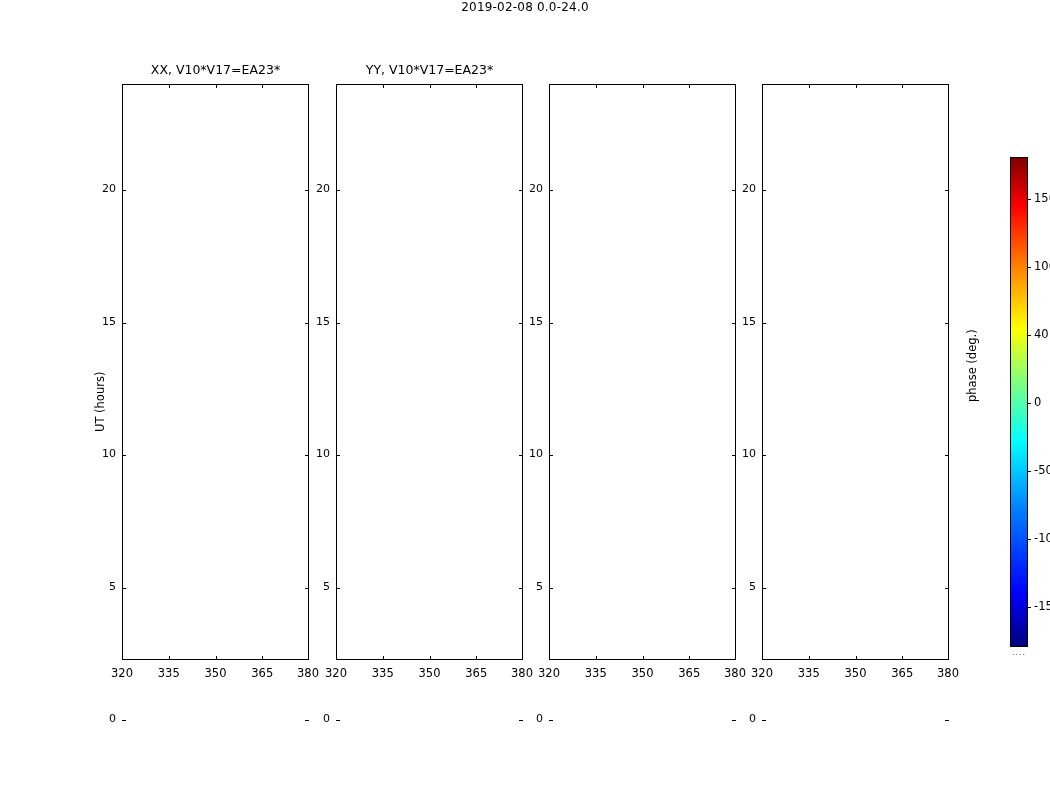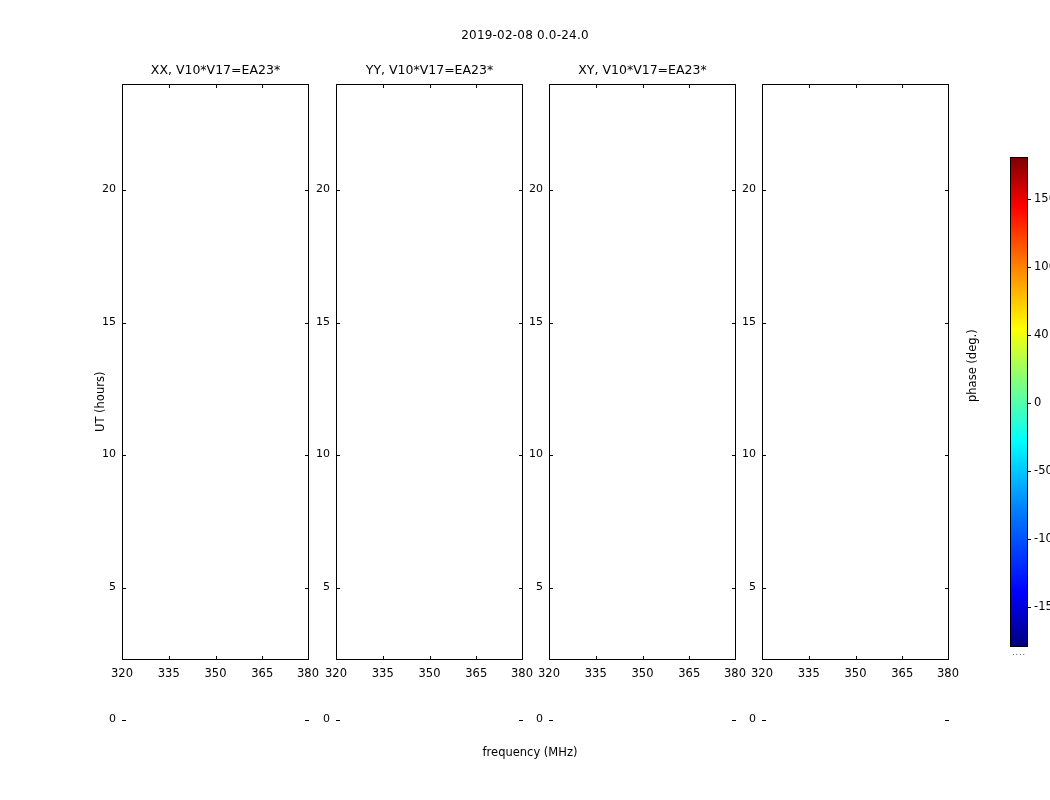--- a/index.html
+++ b/index.html
@@ -16,21 +16,21 @@
     overflow: hidden;
   }
   #figure {
     position: absolute;
     left: 0; top: 0;
     width: 1050px;
     height: 800px;
   }
   .suptitle {
     position: absolute;
-    top: 28px;
+    top: 0;
     left: 0;
     width: 1050px;
     text-align: center;
     font-size: 12px;
     letter-spacing: 0.2px;
   }
   .panel {
     position: absolute;
     top: 84px;
     height: 576px;
@@ -301,21 +301,20 @@
         <div class="xlabel-text">365</div>
       </div>
       <div class="xtick" style="left: 186px;">
         <div class="tickmark-bottom"></div>
         <div class="tickmark-top"></div>
         <div class="xlabel-text">380</div>
       </div>
     </div>
 
   <div class="panel" id="panel-2" style="left:549px; width:187px;">
-    <div class="panel-title">XY, V10*V17=EA23*</div>
     <div class="axes-frame"></div>
   <div class="ytick" style="top: 636px;">
         <div class="tickmark-left"></div>
         <div class="tickmark-right"></div>
         <div class="ylabel-text">0</div>
       </div>
       <div class="ytick" style="top: 503.5px;">
         <div class="tickmark-left"></div>
         <div class="tickmark-right"></div>
         <div class="ylabel-text">5</div>
@@ -411,21 +410,20 @@
       </div>
       <div class="xtick" style="left: 186px;">
         <div class="tickmark-bottom"></div>
         <div class="tickmark-top"></div>
         <div class="xlabel-text">380</div>
       </div>
     </div>
 
   <div class="ylabel-axis" style="left:93px; top:432px;">UT (hours)</div>
 
-  <div class="xlabel-axis" style="left:380px; top:745px; width:300px;">frequency (MHz)</div>
 
   <div id="colorbar">
     <div class="cbar-gradient" style="background: linear-gradient(to top,
         #00007f 0%,
         #0000ff 11%,
         #0080ff 28%,
         #00ffff 42%,
         #7fff7f 54%,
         #ffff00 65%,
         #ff7f00 78%,

